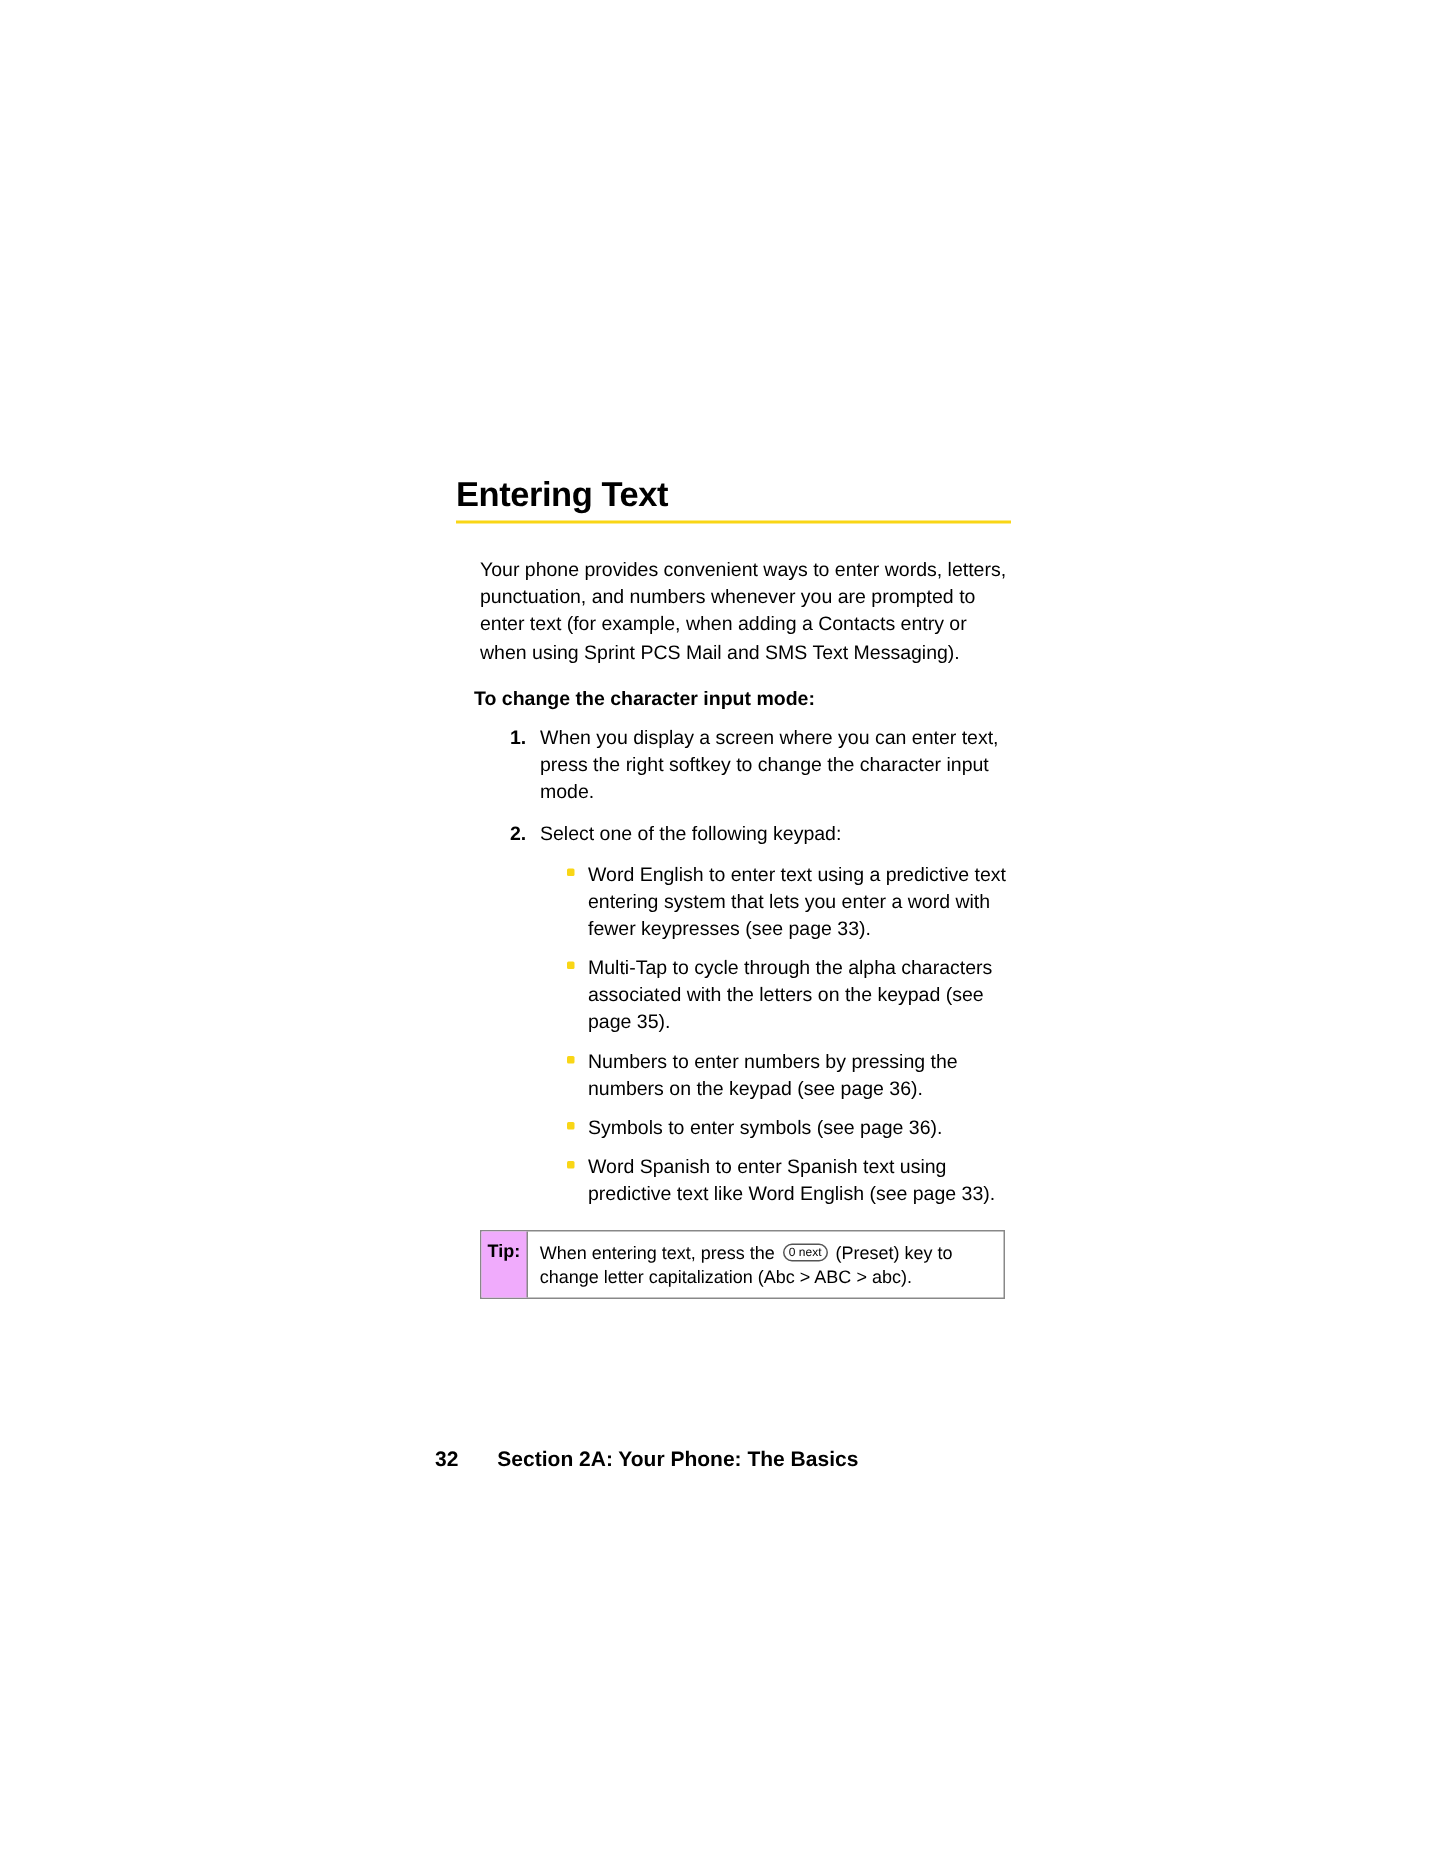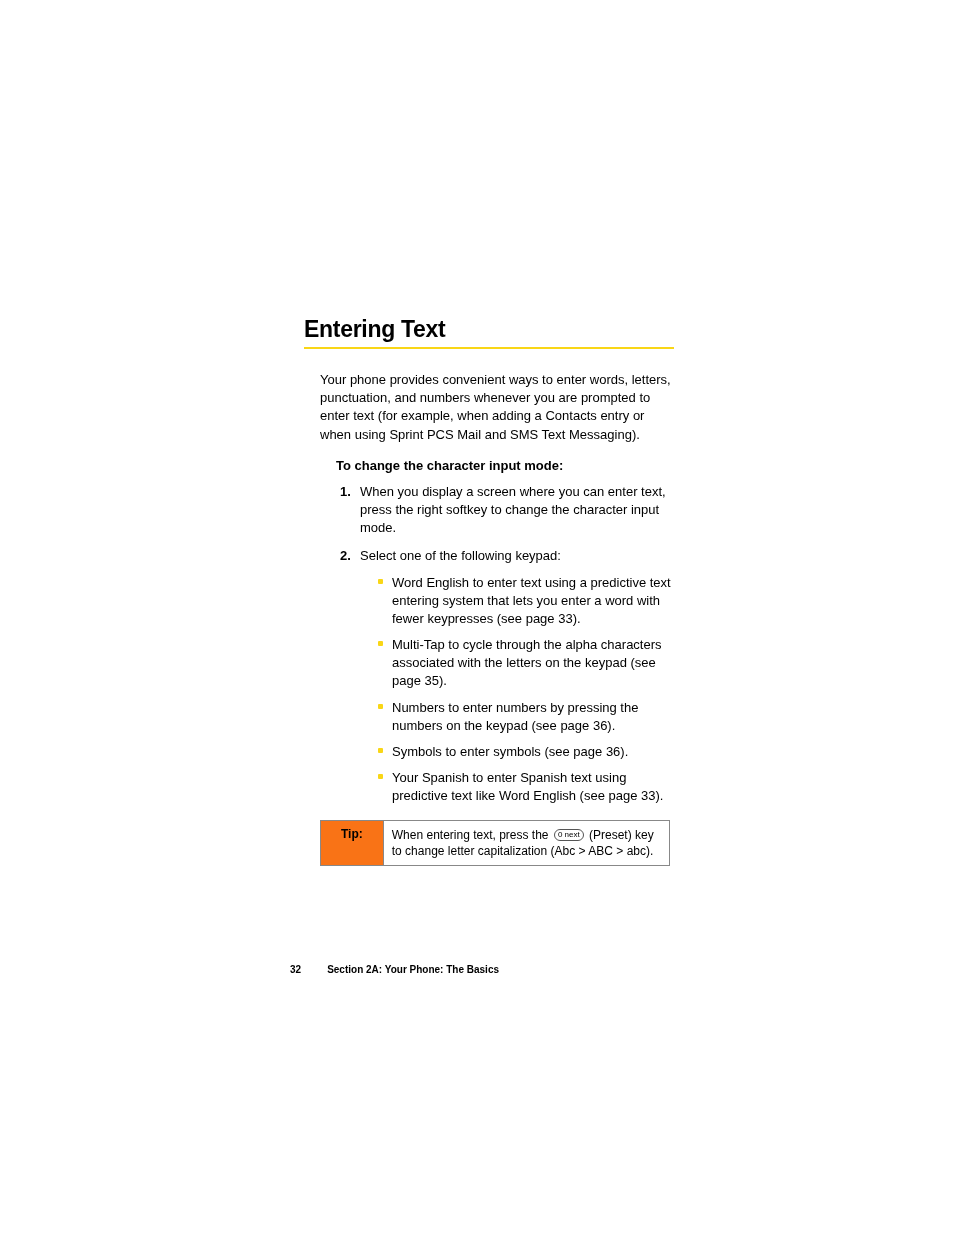--- a/index.html
+++ b/index.html
@@ -38,21 +38,21 @@
     }
     .intro-para {
       font-size: 13px;
       line-height: 1.4;
       margin-left: 16px;
       margin-bottom: 14px;
     }
     .bold-line {
       font-size: 13px;
       font-weight: 700;
-      margin-left: 32px;
+      margin-left: 12px;
       margin-bottom: 10px;
     }
     ol.steps {
       list-style: none;
       margin-left: 36px;
     }
     ol.steps > li {
       font-size: 13px;
       line-height: 1.4;
       margin-bottom: 10px;
@@ -91,22 +91,22 @@
     }
     .tip-box {
       display: flex;
       border: 1px solid #888;
       margin-top: 14px;
       margin-left: 16px;
       width: 350px;
       font-size: 12px;
     }
     .tip-label-cell {
-      background: #f97316;
-      padding: 6px 20px;
+      background: #f0abfc;
+      padding: 6px 4px;
       font-weight: 700;
       border-right: 1px solid #888;
       flex-shrink: 0;
     }
     .tip-content-cell {
       padding: 6px 8px;
       line-height: 1.35;
     }
     .key-icon {
       display: inline-block;
@@ -115,21 +115,21 @@
       font-size: 8px;
       padding: 0 3px;
       line-height: 10px;
       vertical-align: middle;
       margin: 0 2px;
     }
     .footer {
       position: absolute;
       left: 290px;
       top: 964px;
-      font-size: 10px;
+      font-size: 14px;
     }
     .footer .pg {
       font-weight: 700;
       margin-right: 26px;
     }
     .footer .sect {
       font-weight: 700;
     }
   </style>
 </head>
@@ -160,21 +160,21 @@
         <li>
           <span class="bullet"></span>
           <span class="opt-bold">Numbers</span><span> to enter numbers by pressing the numbers on the keypad (see page 36).</span>
         </li>
         <li>
           <span class="bullet"></span>
           <span class="opt-bold">Symbols</span><span> to enter symbols (see page 36).</span>
         </li>
         <li>
           <span class="bullet"></span>
-          <span class="opt-bold">Your Spanish</span><span> to enter Spanish text using predictive text like Word English (see page 33).</span>
+          <span class="opt-bold">Word Spanish</span><span> to enter Spanish text using predictive text like Word English (see page 33).</span>
         </li>
       </ul>
     </li>
   </ol>
 
   <div class="tip-box">
     <div class="tip-label-cell">Tip:</div>
     <div class="tip-content-cell">
       <span>When entering text, press the </span><span class="key-icon">0 next</span><span> (Preset) key to change letter capitalization (</span><span class="opt-bold">Abc</span><span> &gt; </span><span class="opt-bold">ABC</span><span> &gt; </span><span class="opt-bold">abc</span><span>).</span>
     </div>

